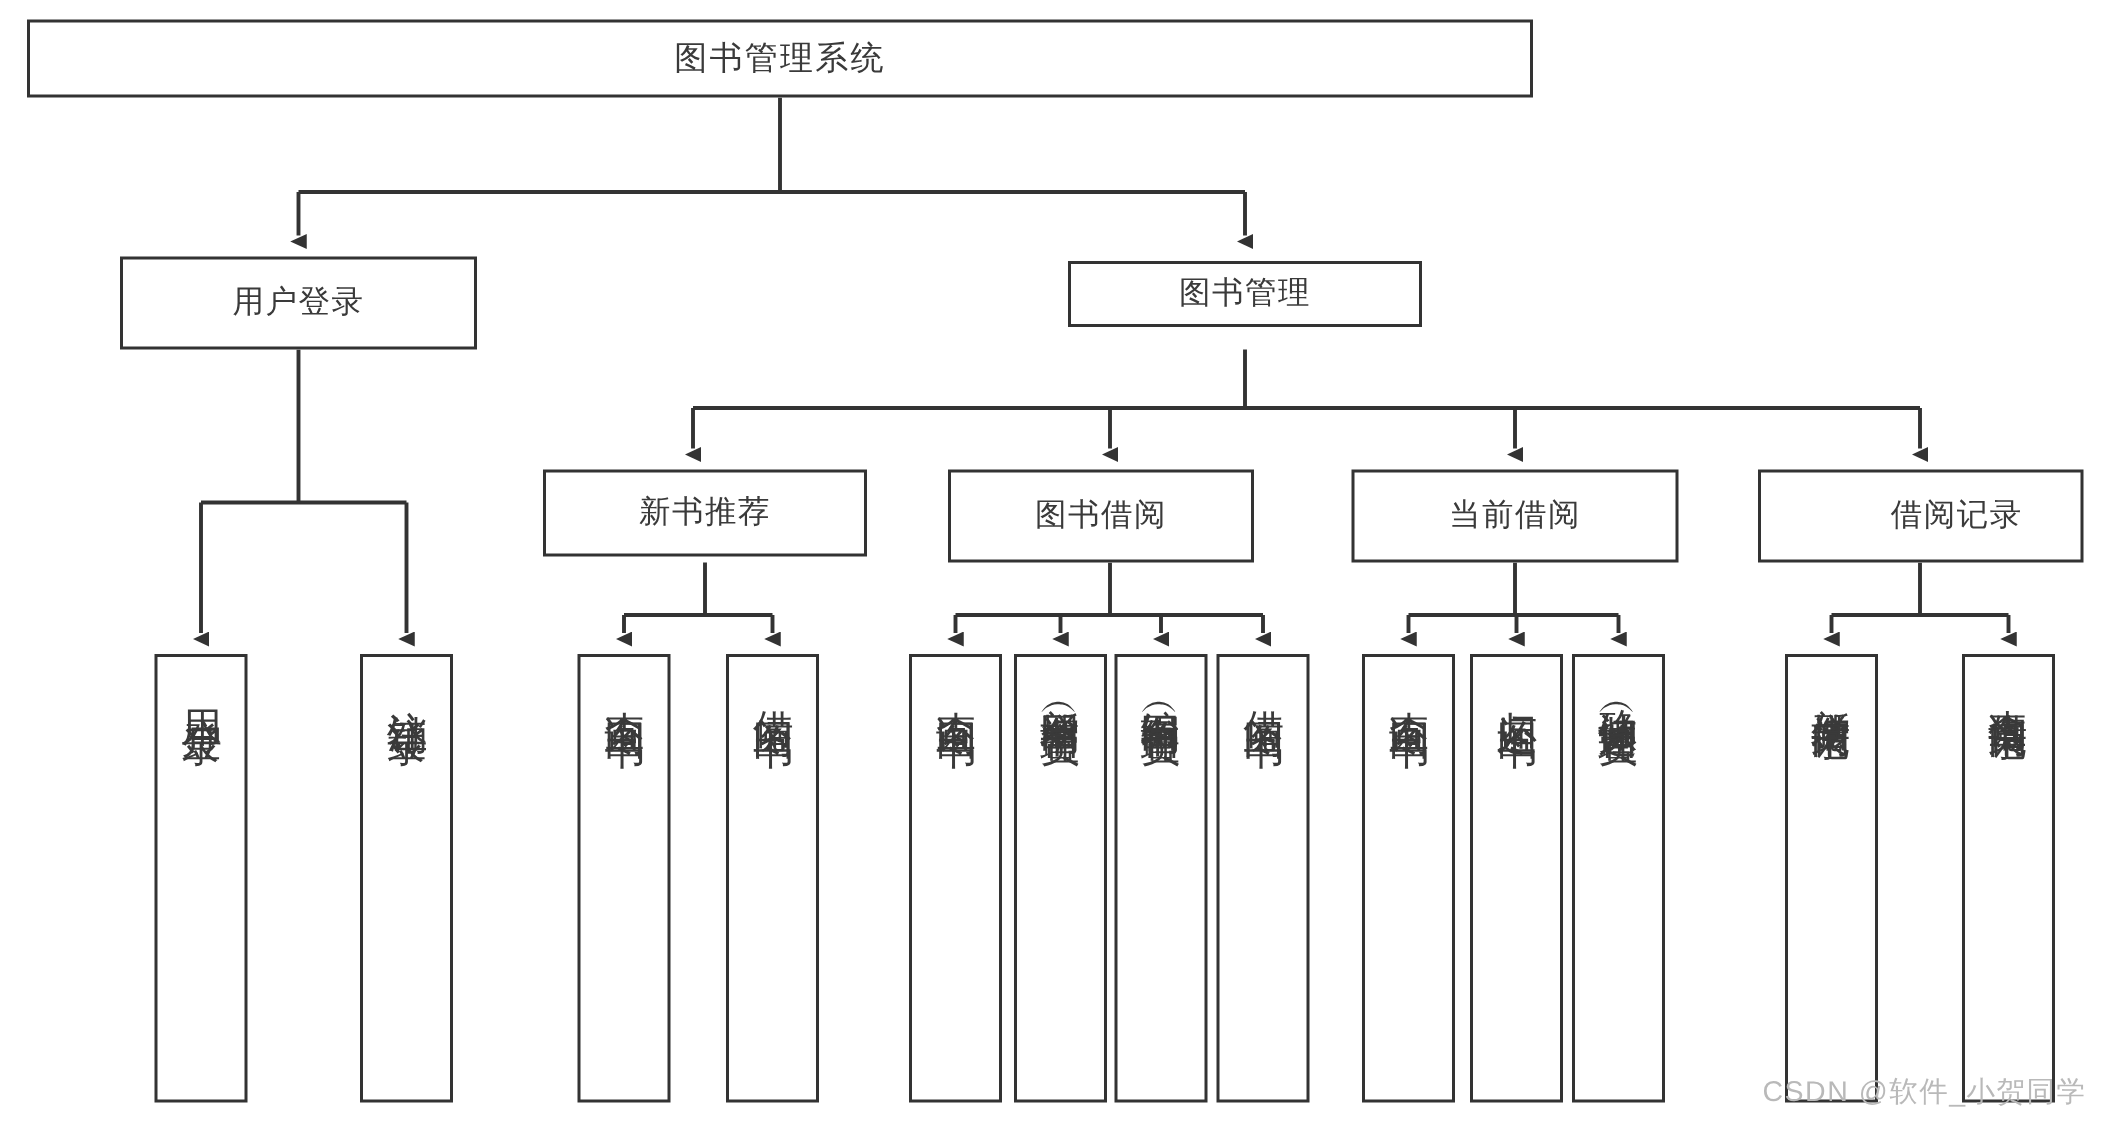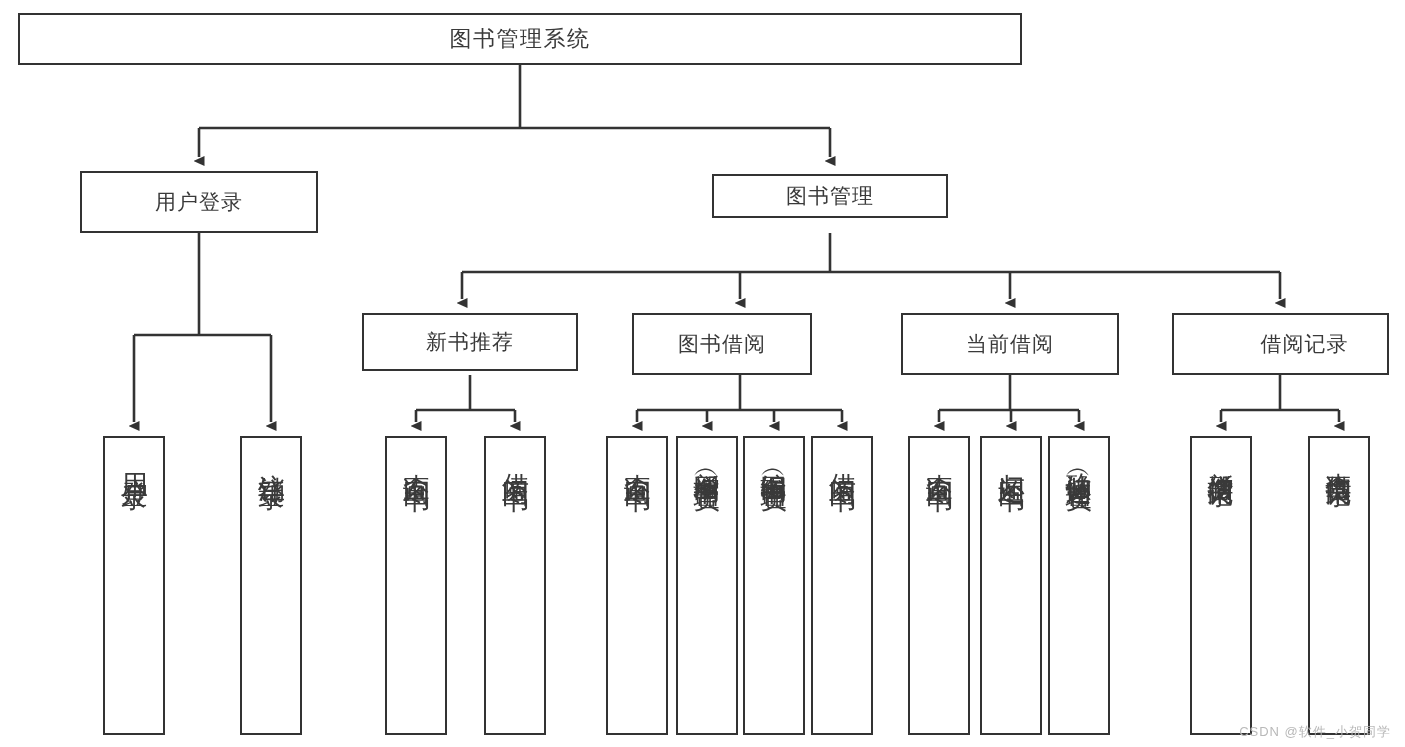--- a/index.html
+++ b/index.html
@@ -46,21 +46,21 @@
     letter-spacing:4px;
     line-height:1;
     white-space:pre;
   }
   .node.vert.tall .label{font-size:26px;letter-spacing:2px;}
 
   .watermark{
     position:absolute;
     right:14px;
     bottom:6px;
-    font-size:13px;
+    font-size:19px;
     color:#b9b9b9;
     letter-spacing:1px;
     white-space:nowrap;
     font-family:"Liberation Sans","DejaVu Sans",sans-serif;
   }
 </style>
 </head>
 <body>
 
 <div id="diagram">
@@ -123,21 +123,21 @@
   <div class="node horiz" style="left:80px;top:171px;width:238px;height:62px;">
     <span class="label">用户登录</span>
   </div>
   <div class="node horiz" style="left:712px;top:174px;width:236px;height:44px;">
     <span class="label">图书管理</span>
   </div>
 
   <div class="node horiz" style="left:362px;top:313px;width:216px;height:58px;">
     <span class="label">新书推荐</span>
   </div>
-  <div class="node horiz" style="left:632px;top:313px;width:180px;height:62px;">
+  <div class="node horiz" style="left:632px;top:313px;width:204px;height:62px;">
     <span class="label">图书借阅</span>
   </div>
   <div class="node horiz" style="left:901px;top:313px;width:218px;height:62px;align-items:center;">
     <span class="label">当前借阅</span>
   </div>
   <div class="node horiz" style="left:1172px;top:313px;width:217px;height:62px;padding-left:48px;">
     <span class="label">借阅记录</span>
   </div>
 
   <div class="node vert" style="left:103px;top:436px;width:62px;height:299px;">

